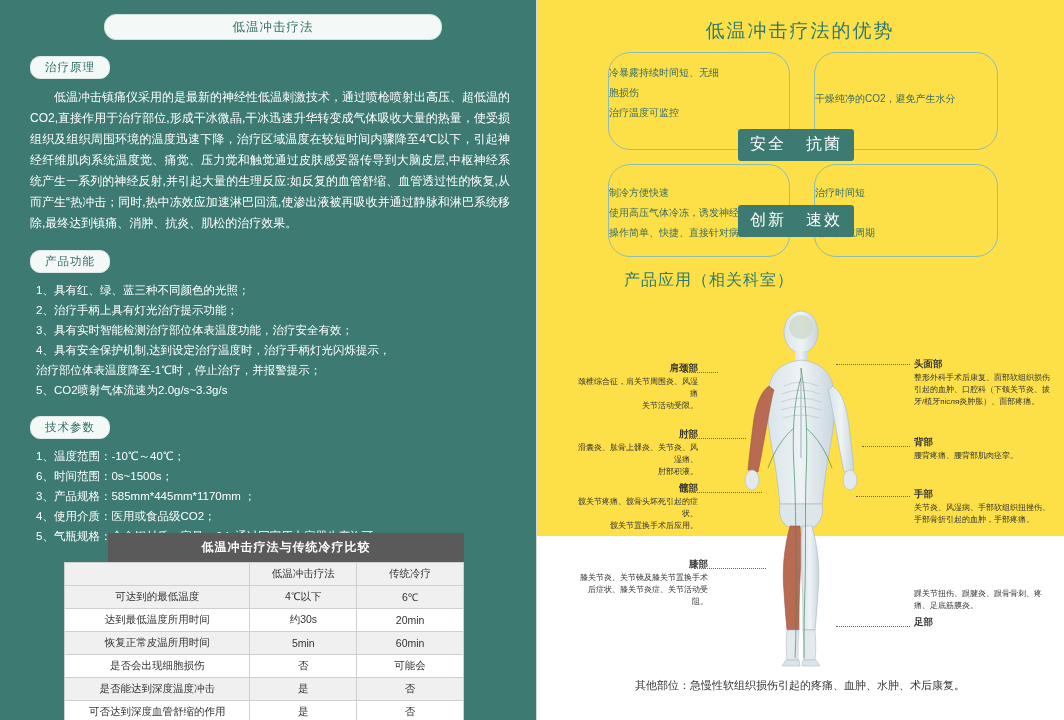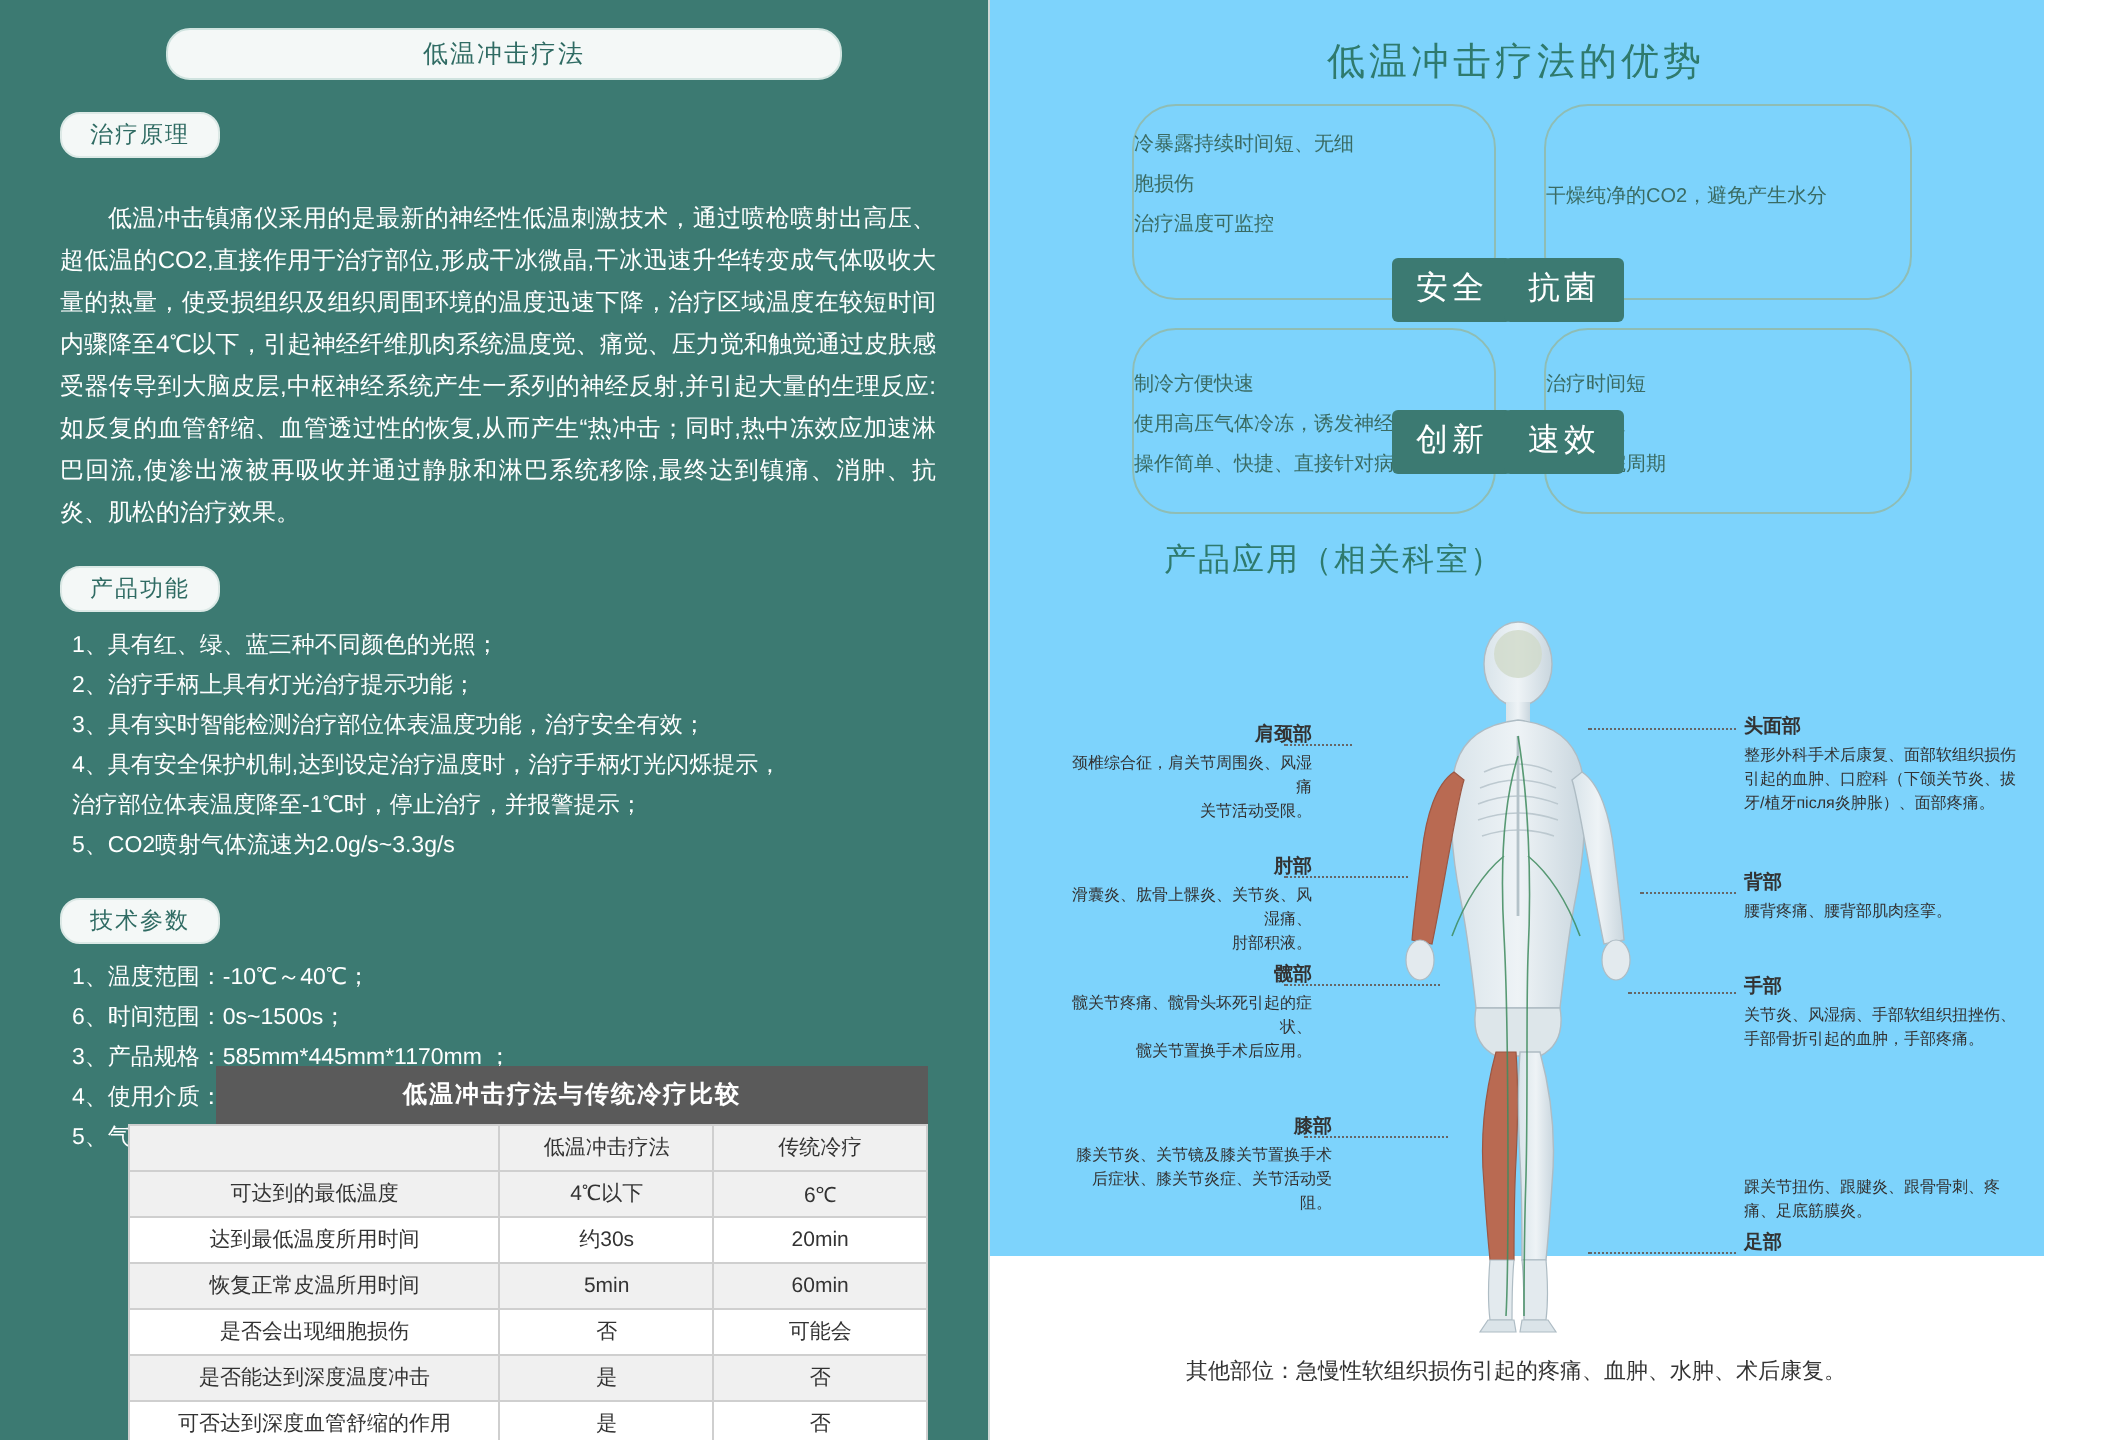--- a/index.html
+++ b/index.html
@@ -15,21 +15,21 @@
   }
   .page {
     position: relative;
     width: 1064px;
     height: 720px;
     display: flex;
   }
   
   .left {
     position: relative;
-    width: 494px;
+    width: 536px;
     height: 720px;
     background: #3c7a72;
     box-sizing: border-box;
     padding: 0;
   }
   .left-inner {
     position: absolute;
     left: 0; top: 0; right: 0; bottom: 0;
     padding: 10px 20px 10px 30px;
     box-sizing: border-box;
@@ -59,21 +59,21 @@
     letter-spacing: 1px;
   }
   .sec-block { margin-top: 16px; }
   .body-text {
     color: #ffffff;
     font-size: 12px;
     line-height: 21px;
     text-align: justify;
     margin: 0 6px 0 0;
   }
-  .indent { text-indent: 2em; margin-top: 12px; }
+  .indent { text-indent: 2em; }
   ol.numlist {
     margin: 0;
     padding: 0 0 0 6px;
     list-style: none;
     color: #ffffff;
     font-size: 11.5px;
     line-height: 19px;
   }
   ol.numlist li { margin-bottom: 1px; }
   
@@ -114,22 +114,22 @@
   .cmp-table tr.alt td { background: #f0f0f0; }
   .cmp-table tr.white td { background: #ffffff; }
   .cmp-table col.c0 { width: 186px; }
   .cmp-table col.c1 { width: 107px; }
   .cmp-table col.c2 { width: 107px; }
 
   
   .right {
     position: relative;
     width: 528px;
-    height: 628px;
-    background: #7dd3fc;
+    height: 536px;
+    background: #fde047;
     box-sizing: border-box;
   }
   .divider {
     position: absolute;
     left: 0; top: 0;
     width: 1px; height: 720px;
     background: #cfd8d6;
   }
   .r-title {
     position: absolute;

